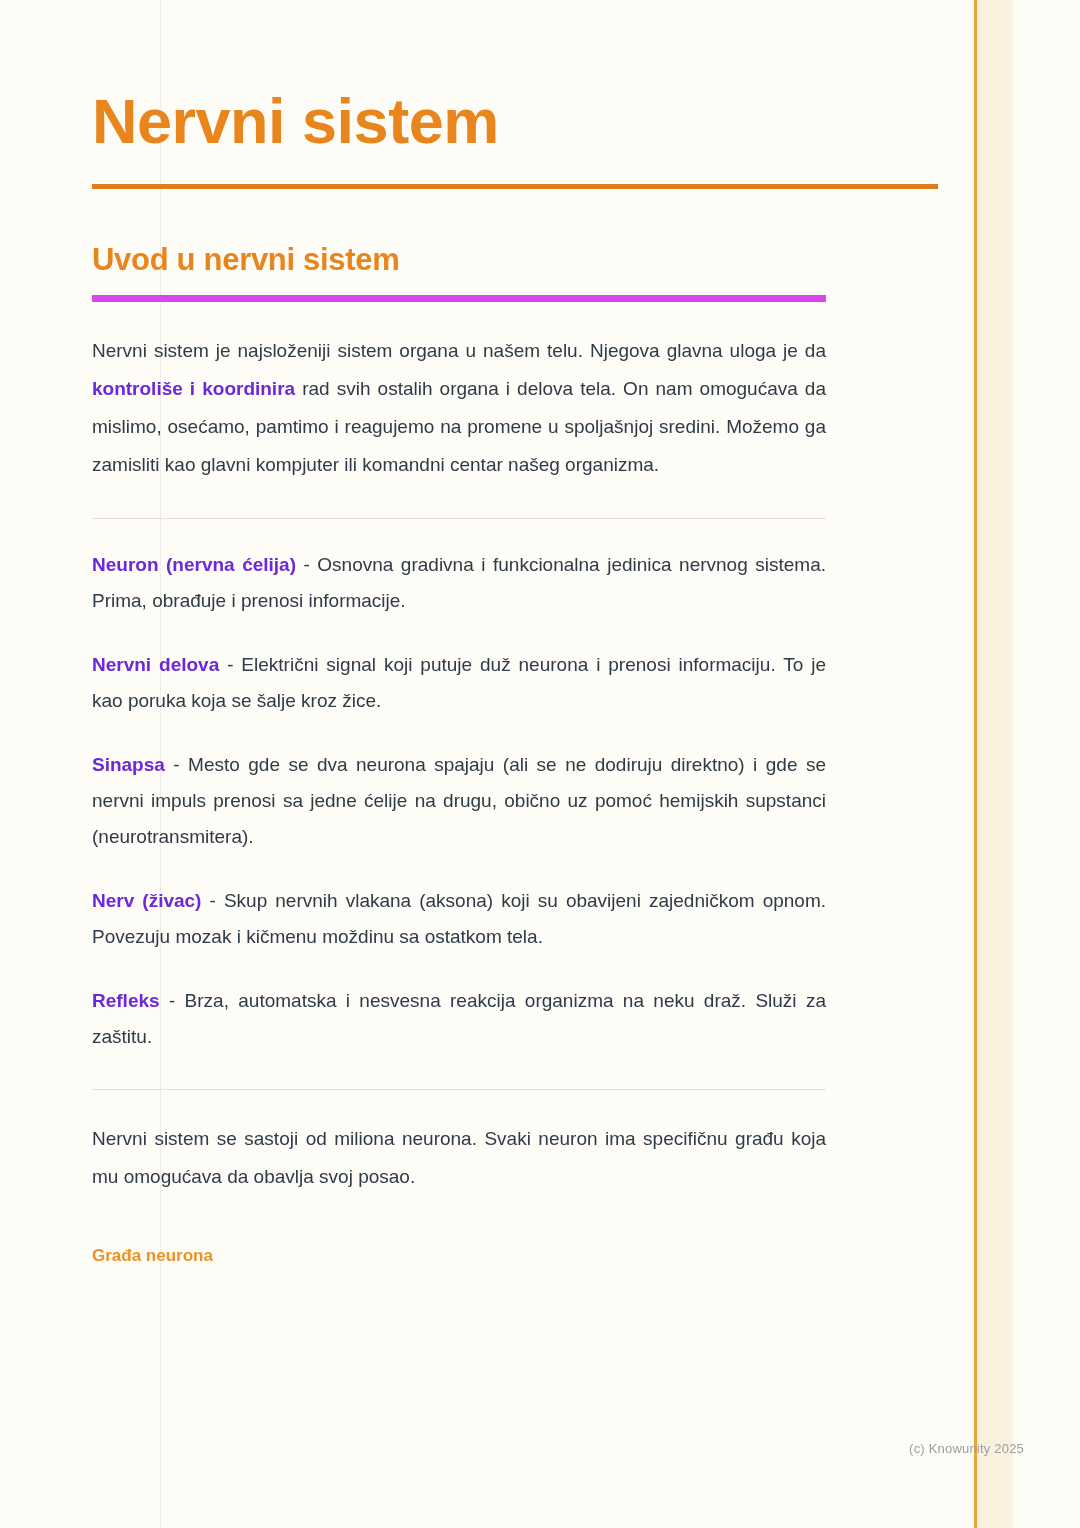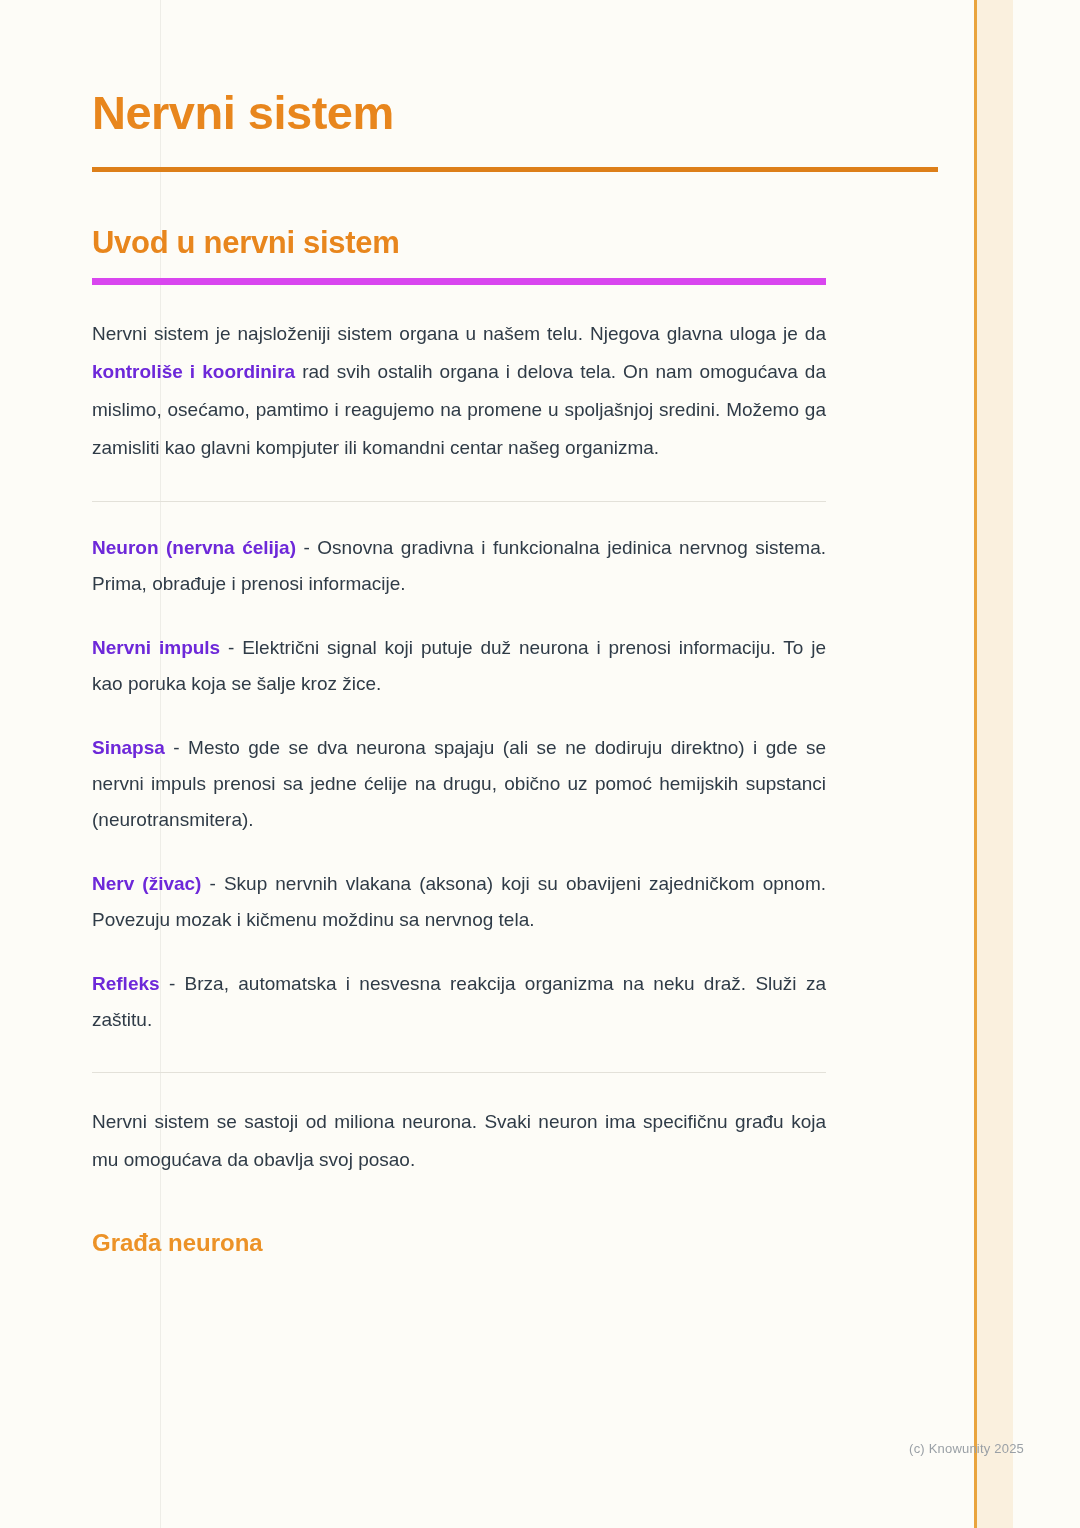--- a/index.html
+++ b/index.html
@@ -45,21 +45,21 @@
     background: #E9A43E;
   }
   .content {
     position: relative;
     box-sizing: border-box;
     padding: 88px 0 0 92px;
     width: 826px; 
   }
   h1.page-title {
     margin: 0;
-    font-size: 47px;
+    font-size: 63px;
     line-height: 1.05;
     font-weight: 800;
     letter-spacing: -0.5px;
     color: #E8861D;
   }
   .title-rule {
     width: 846px; 
     height: 5px;
     background: #DD7F19;
     margin-top: 30px;
@@ -95,21 +95,21 @@
   }
   strong.bold-inline { font-weight: 700; color: #6d28d9; }
   hr.divider {
     width: 734px;
     border: none;
     border-top: 1px solid #E3E1D9;
     margin: 34px 0 0 0;
   }
   h3.sub-heading {
     margin: 50px 0 0 0;
-    font-size: 24px;
+    font-size: 17px;
     font-weight: 800;
     color: #EC9227;
   }
   .footer-credit {
     position: absolute;
     right: 56px;
     bottom: 72px;
     font-size: 13px;
     color: #9AA0A6;
     letter-spacing: 0.2px;
@@ -133,25 +133,25 @@
       <h2 class="section-heading">Uvod u nervni sistem</h2>
       <p class="body-par"><span>Nervni sistem je najsloženiji sistem organa u našem telu. Njegova glavna uloga je da </span><strong class="bold-inline">kontroliše i koordinira</strong><span> rad svih ostalih organa i delova tela. On nam omogućava da mislimo, osećamo, pamtimo i reagujemo na promene u spoljašnjoj sredini. Možemo ga zamisliti kao glavni kompjuter ili komandni centar našeg organizma.</span></p>
     </section>
 
     <hr class="divider">
 
     <section>
 
       <p class="def-par"><strong class="bold-inline">Neuron (nervna ćelija)</strong> <span>- Osnovna gradivna i funkcionalna jedinica nervnog sistema. Prima, obrađuje i prenosi informacije.</span></p>
 
-      <p class="def-par"><strong class="bold-inline">Nervni impuls</strong> <span>- Električni signal koji putuje duž neurona i prenosi informaciju. To je kao poruka koja se šalje kroz žice.</span></p>
+      <p class="def-par"><strong class="bold-inline">Nervni delova</strong> <span>- Električni signal koji putuje duž neurona i prenosi informaciju. To je kao poruka koja se šalje kroz žice.</span></p>
 
       <p class="def-par"><strong class="bold-inline">Sinapsa</strong> <span>- Mesto gde se dva neurona spajaju (ali se ne dodiruju direktno) i gde se nervni impuls prenosi sa jedne ćelije na drugu, obično uz pomoć hemijskih supstanci (neurotransmitera).</span></p>
 
-      <p class="def-par"><strong class="bold-inline">Nerv (živac)</strong> <span>- Skup nervnih vlakana (aksona) koji su obavijeni zajedničkom opnom. Povezuju mozak i kičmenu moždinu sa nervnog tela.</span></p>
+      <p class="def-par"><strong class="bold-inline">Nerv (živac)</strong> <span>- Skup nervnih vlakana (aksona) koji su obavijeni zajedničkom opnom. Povezuju mozak i kičmenu moždinu sa ostatkom tela.</span></p>
 
       <p class="def-par"><strong class="bold-inline">Refleks</strong> <span>- Brza, automatska i nesvesna reakcija organizma na neku draž. Služi za zaštitu.</span></p>
     </section>
 
     <hr class="divider">
 
     <section>
       <p class="body-par">Nervni sistem se sastoji od miliona neurona. Svaki neuron ima specifičnu građu koja mu omogućava da obavlja svoj posao.</p>
       <h3 class="sub-heading">Građa neurona</h3>
     </section>

